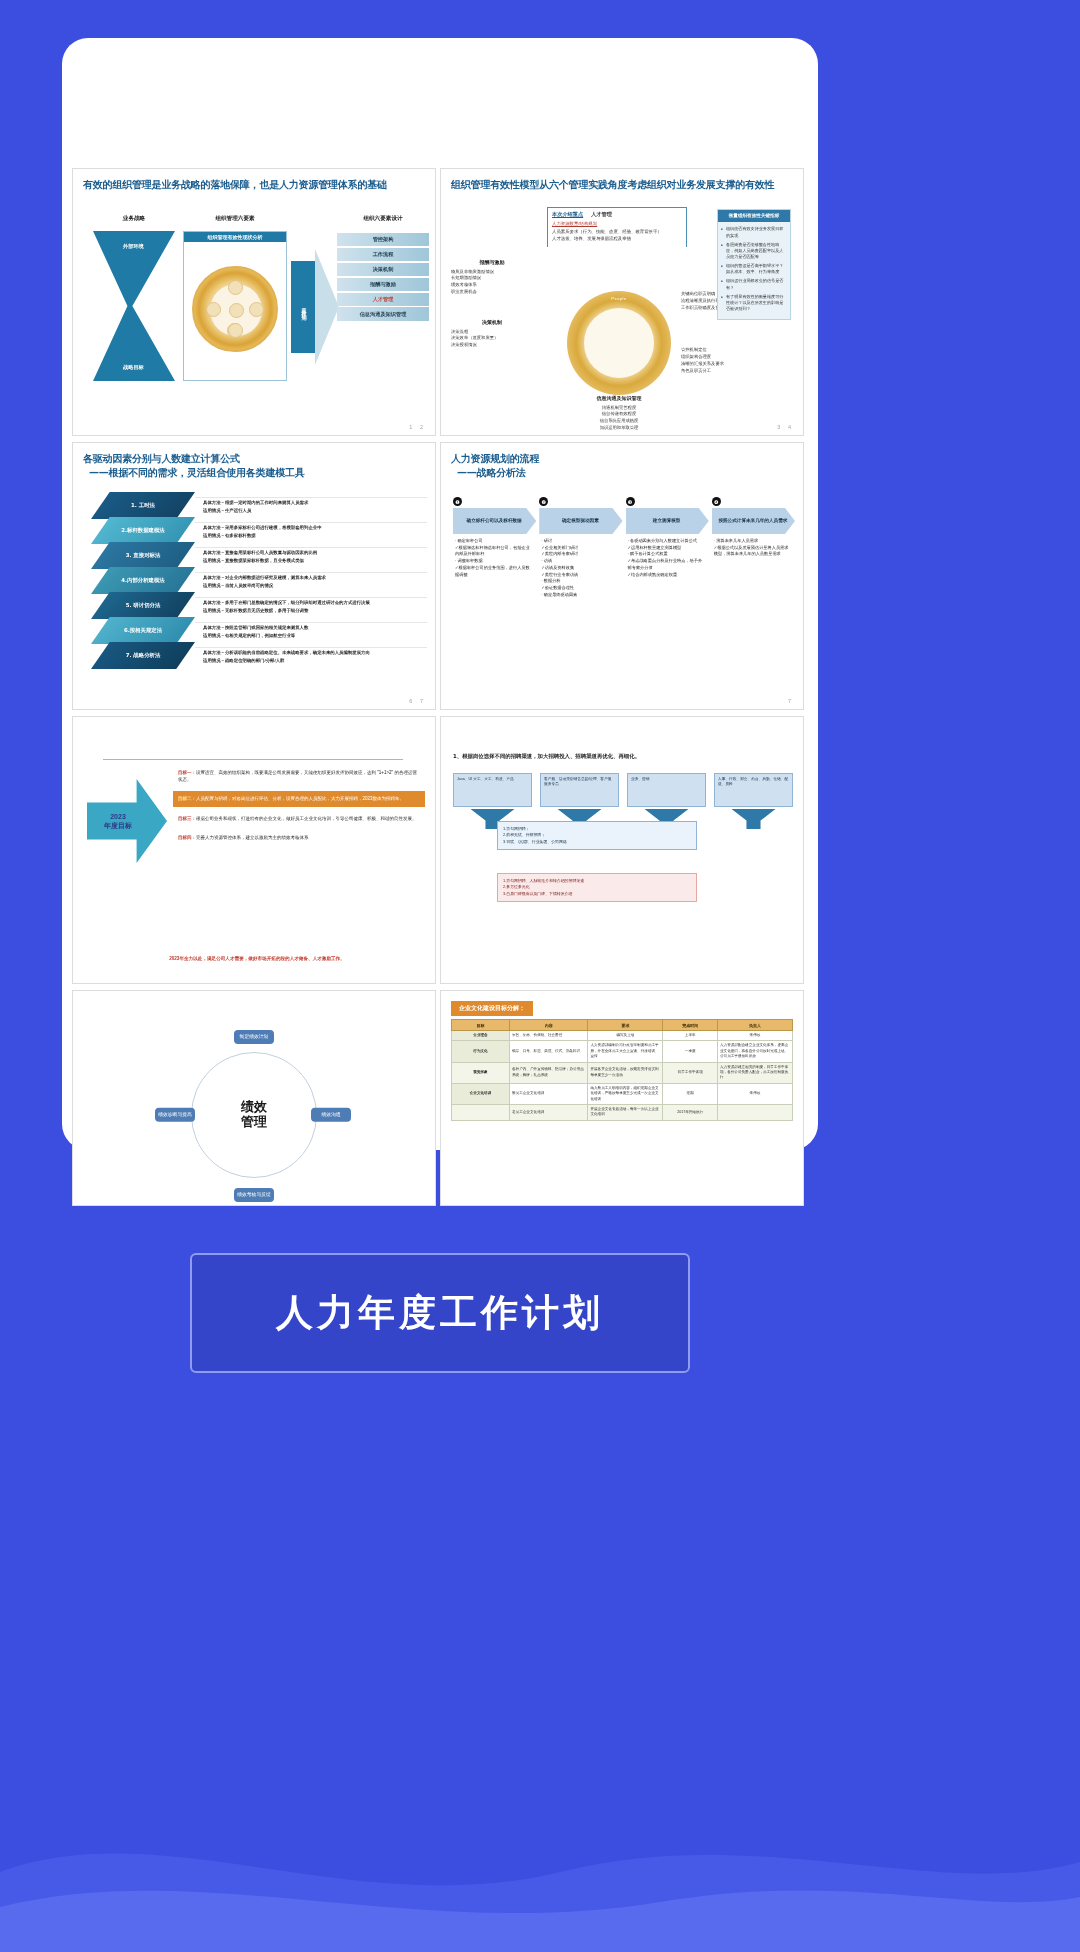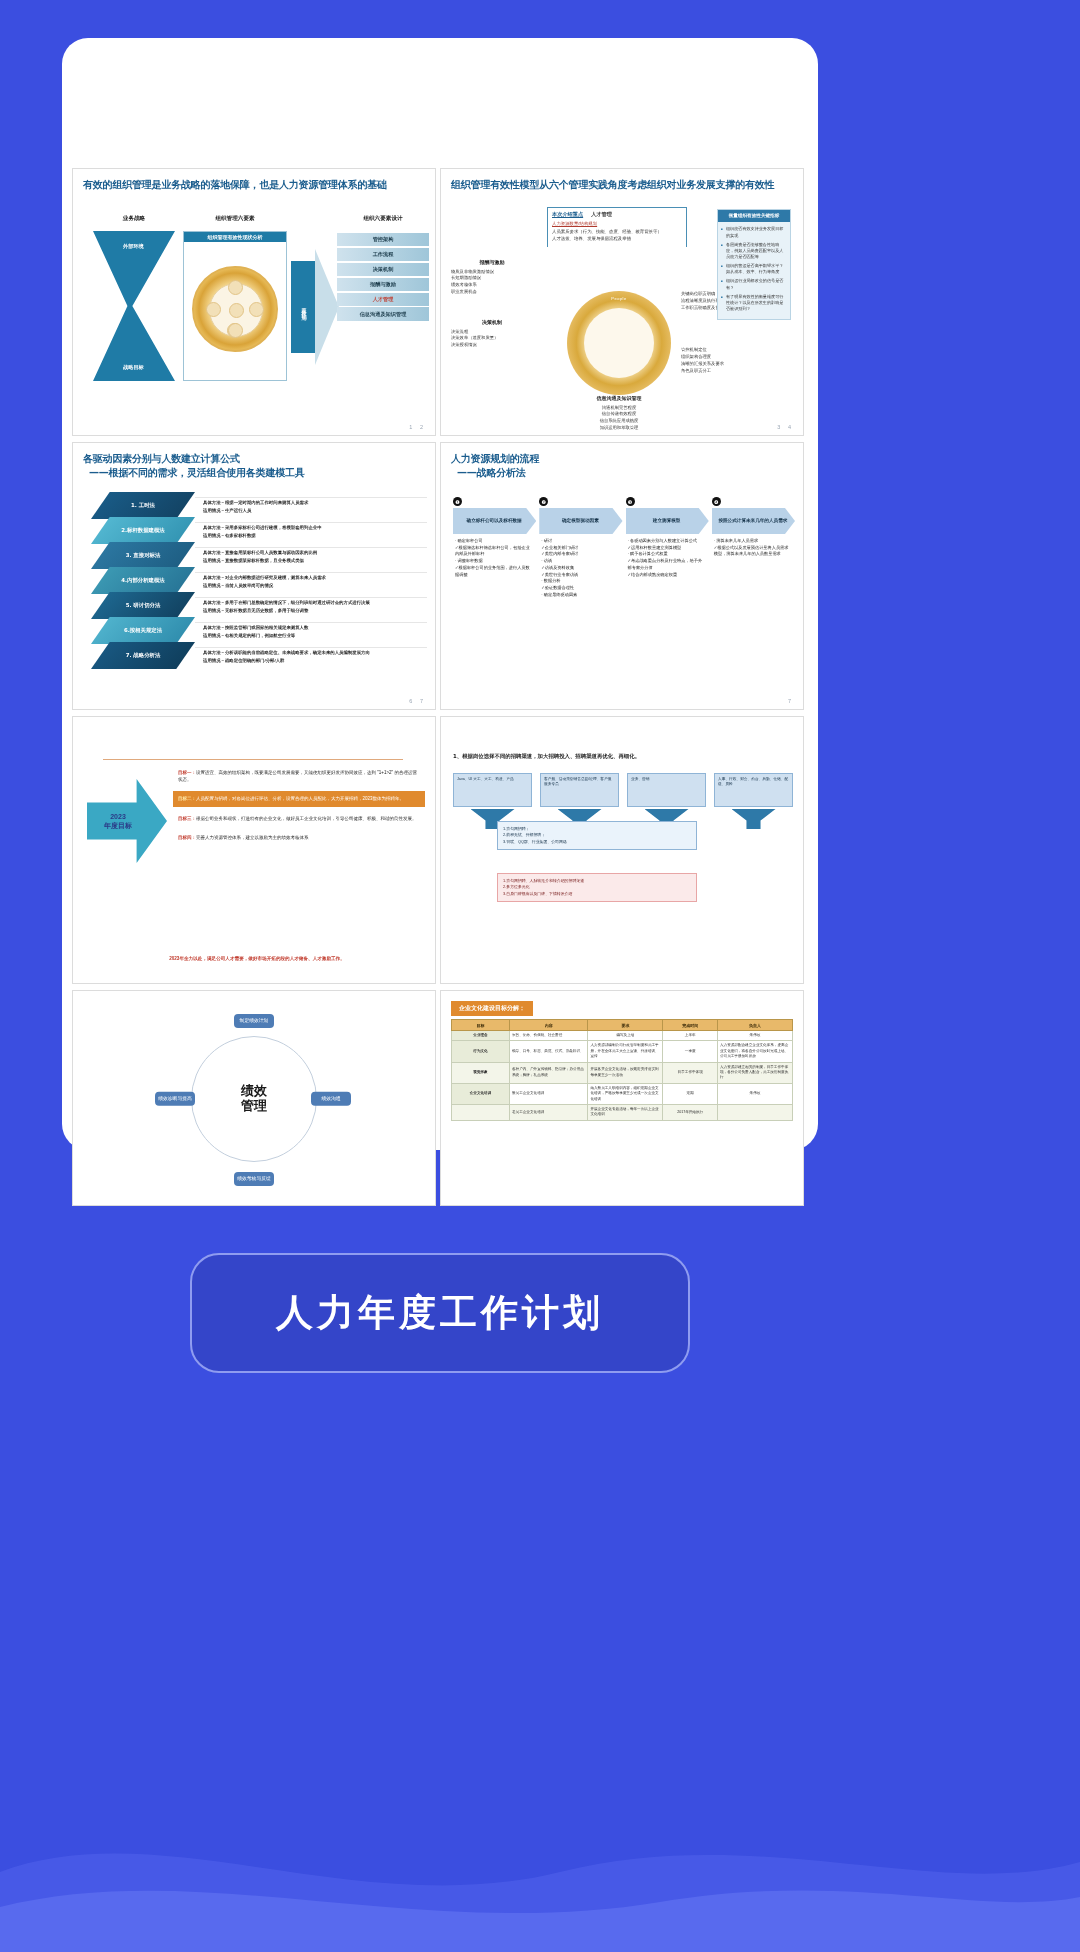--- a/index.html
+++ b/index.html
@@ -201,21 +201,21 @@
     border:.6px solid #8fb4d6; background:#eaf3fb;
     font-size:3.9px; line-height:1.6; padding:4px 5px; color:#16324a;
   }
   .s6-pink {
     position:absolute; left:56px; top:156px; width:200px;
     border:.6px solid #e8a6a6; background:#fbeaea;
     font-size:3.9px; line-height:1.6; padding:4px 5px; color:#7a2020;
   }
 
   
-  .cyc { position:absolute; left:50%; top:108px; transform:translate(-50%,-50%); width:150px;height:150px;}
+  .cyc { position:absolute; left:50%; top:124px; transform:translate(-50%,-50%); width:150px;height:150px;}
   .cyc-ring { position:absolute; inset:12px; border:1px solid #c3cfdd; border-radius:50%;}
   .cyc-center { position:absolute; left:50%; top:50%; transform:translate(-50%,-50%);
     font-size:13px; font-weight:bold; color:#1a1a1a; text-align:center; line-height:1.15;
     font-family:"DejaVu Sans",sans-serif;}
   .cyc-node {
     position:absolute; background:#4e7cb5; color:#fff; border-radius:4px;
     font-size:4.8px; text-align:center; padding:4px 3px; line-height:1.35; width:40px;
     font-family:"DejaVu Sans",sans-serif;
   }
   .cyc-node.top { left:50%; top:-10px; transform:translateX(-50%);}
@@ -238,21 +238,21 @@
     padding:2.5px 1px; font-size:4px; font-weight:bold;
   }
   .t8 td { border:.5px solid #c8cfb8; padding:2px 2px; vertical-align:middle; line-height:1.5; color:#2a2a2a;}
   .t8 td.cat { background:#e8ecd9; text-align:center; font-weight:bold;}
   .t8 td.ctr { text-align:center;}
   .t8 tr.alt td { background:#f3f5e9;}
 
   
   .cta {
     position:absolute; left:190px; top:1253px; width:500px; height:120px;
-    background:#3445c9; border:2px solid #8f9cf0; border-radius:29px;
+    background:#3445c9; border:2px solid #8f9cf0; border-radius:6px;
     display:flex; flex-direction:row; align-items:center; justify-content:center; gap:4px;
   }
   .cta-l1 { font-size:37px; font-weight:bold; color:#fff; letter-spacing:4px; font-family:"DejaVu Sans",sans-serif;}
   .cta-l2 { font-size:26px; font-weight:bold; color:#fff; letter-spacing:2px; font-family:"DejaVu Sans",sans-serif;}
 </style>
 </head>
 <body>
 
 <div class="bg-wave">
   <svg width="1080" height="200" viewBox="0 0 1080 200">

